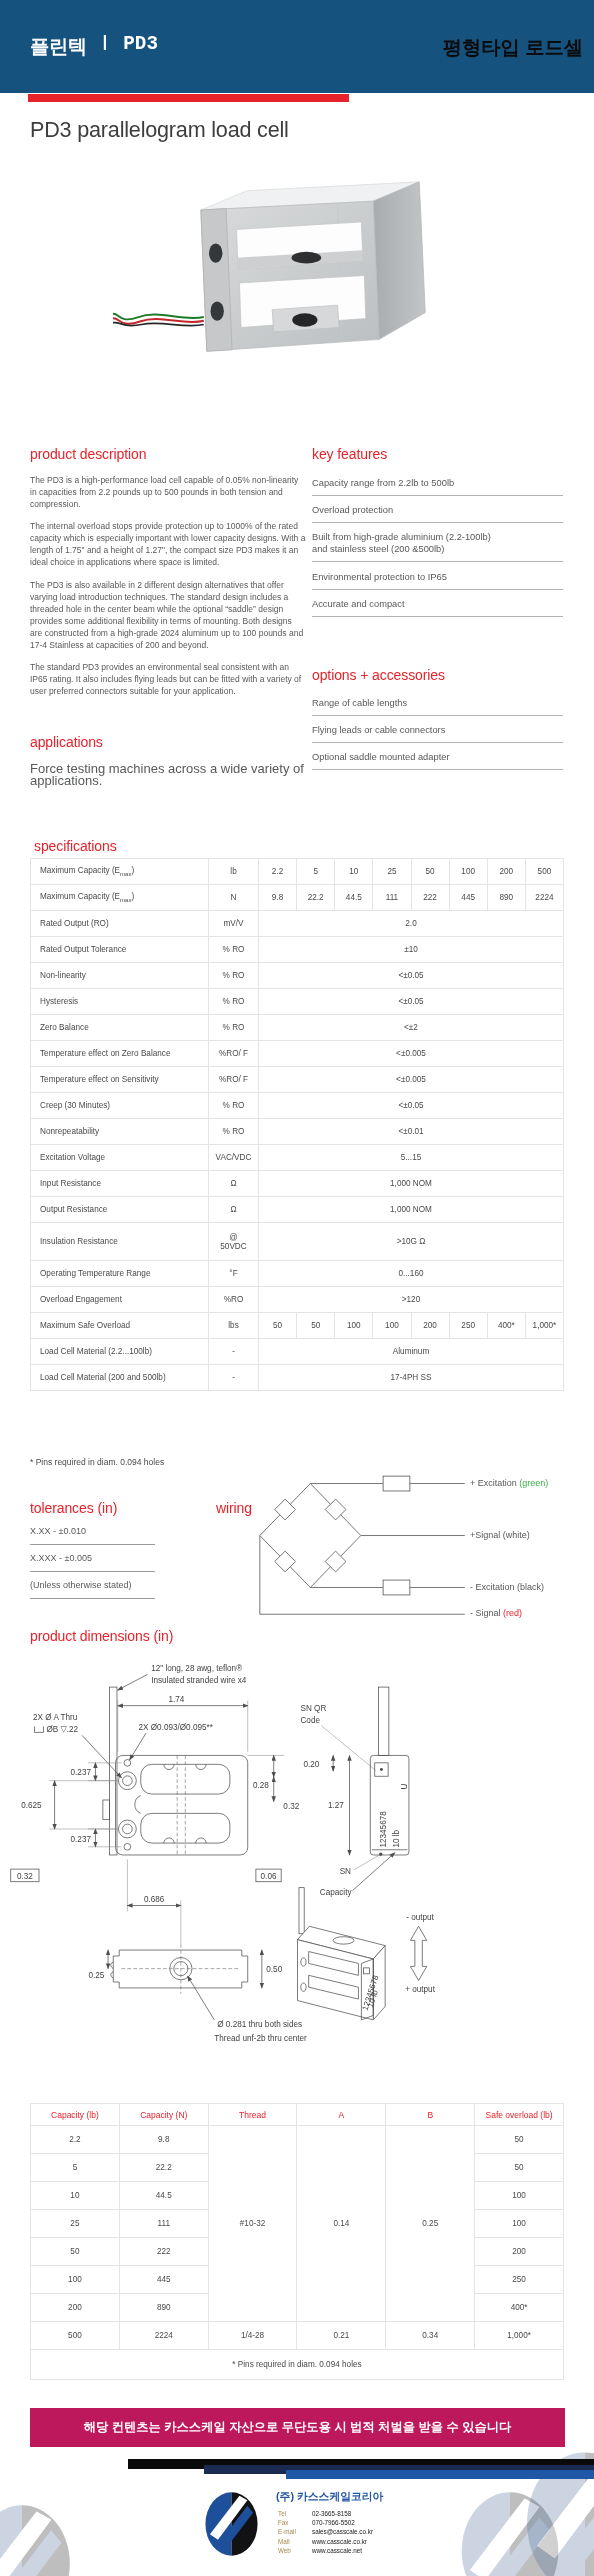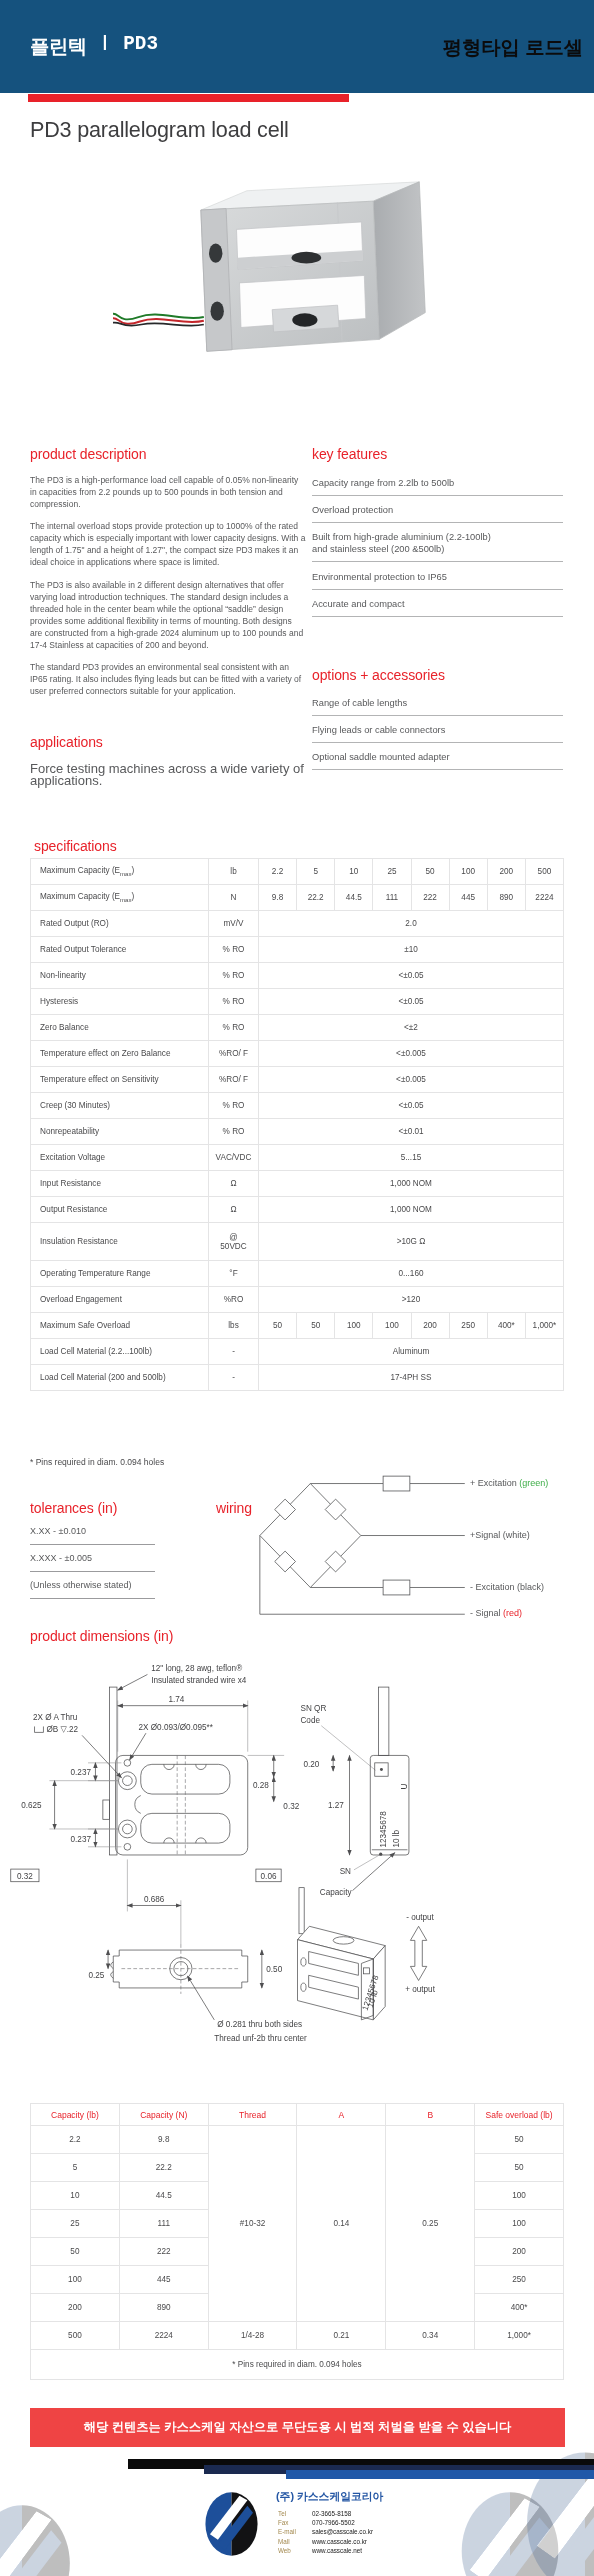--- a/index.html
+++ b/index.html
@@ -43,21 +43,21 @@
   .dln{stroke:#4f4f51;stroke-width:1;fill:none;}
   .tln{stroke:#8d8d8f;stroke-width:0.75;fill:none;}
   .dsh{stroke:#6b6b6d;stroke-width:0.8;fill:none;stroke-dasharray:5 3;}
   .wht{fill:#ffffff;}
   
   #capacity-table{position:absolute;left:30px;top:2103px;width:534px;font-size:8.2px;color:#4a4a4c;}
   #capacity-table th{border:0.7px solid #e4e4e5;height:19.3px;font-weight:400;color:#e8222a;font-size:8.5px;}
   #capacity-table td{border:0.7px solid #e4e4e5;height:25px;text-align:center;}
   #capacity-table td.footer{height:27px;}
   
-  #notice-banner{position:absolute;left:30px;top:2408px;width:535px;height:39px;background:#ef4444;
+  #notice-banner{position:absolute;left:30px;top:2408px;width:535px;height:39px;background:#be185d;
      display:flex;align-items:center;justify-content:center;color:#fff;font-size:12.3px;font-weight:bold;}
   .stripe{position:absolute;}
   #stripe-black{left:128px;top:2459px;width:467px;height:9.7px;background:#0a0a0a;z-index:1;}
   #stripe-navy{left:204px;top:2465px;width:391px;height:9px;background:#1b2a50;z-index:2;}
   #stripe-blue{left:286px;top:2470px;width:308px;height:9px;background:#2058a8;z-index:3;}
   #footer-logo{position:absolute;left:203px;top:2490px;width:57px;height:68px;}
   .deco{position:absolute;opacity:0.28;filter:saturate(0.45) brightness(1.35);z-index:0;}
   #footer-company{position:absolute;left:276px;top:2490px;font-size:10.8px;font-weight:bold;color:#2456a4;}
   #footer-contacts{position:absolute;left:278px;top:2509px;}
   .contact-row{font-size:6.3px;line-height:9.2px;}

